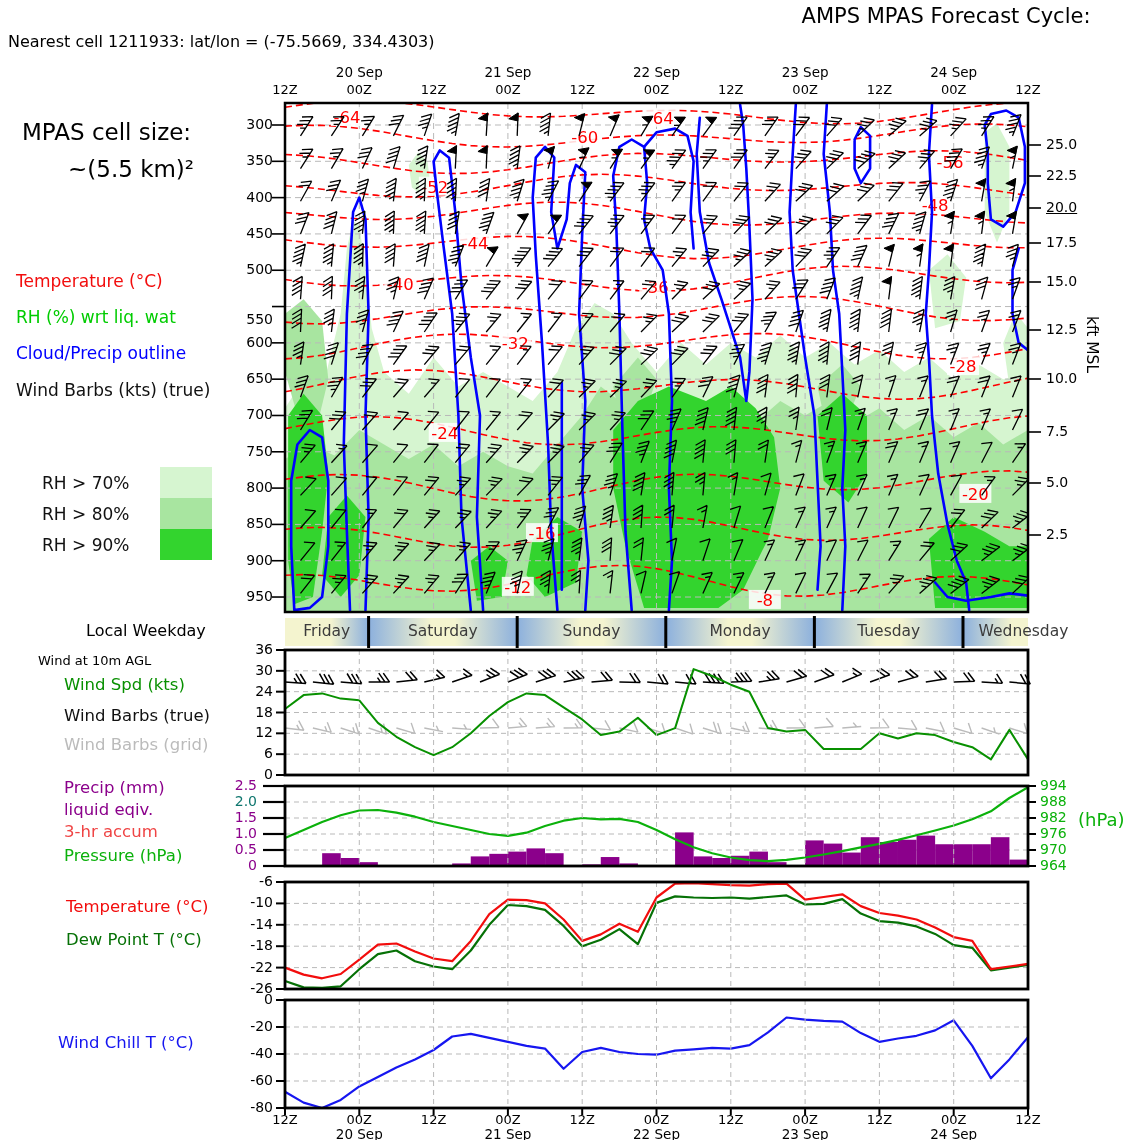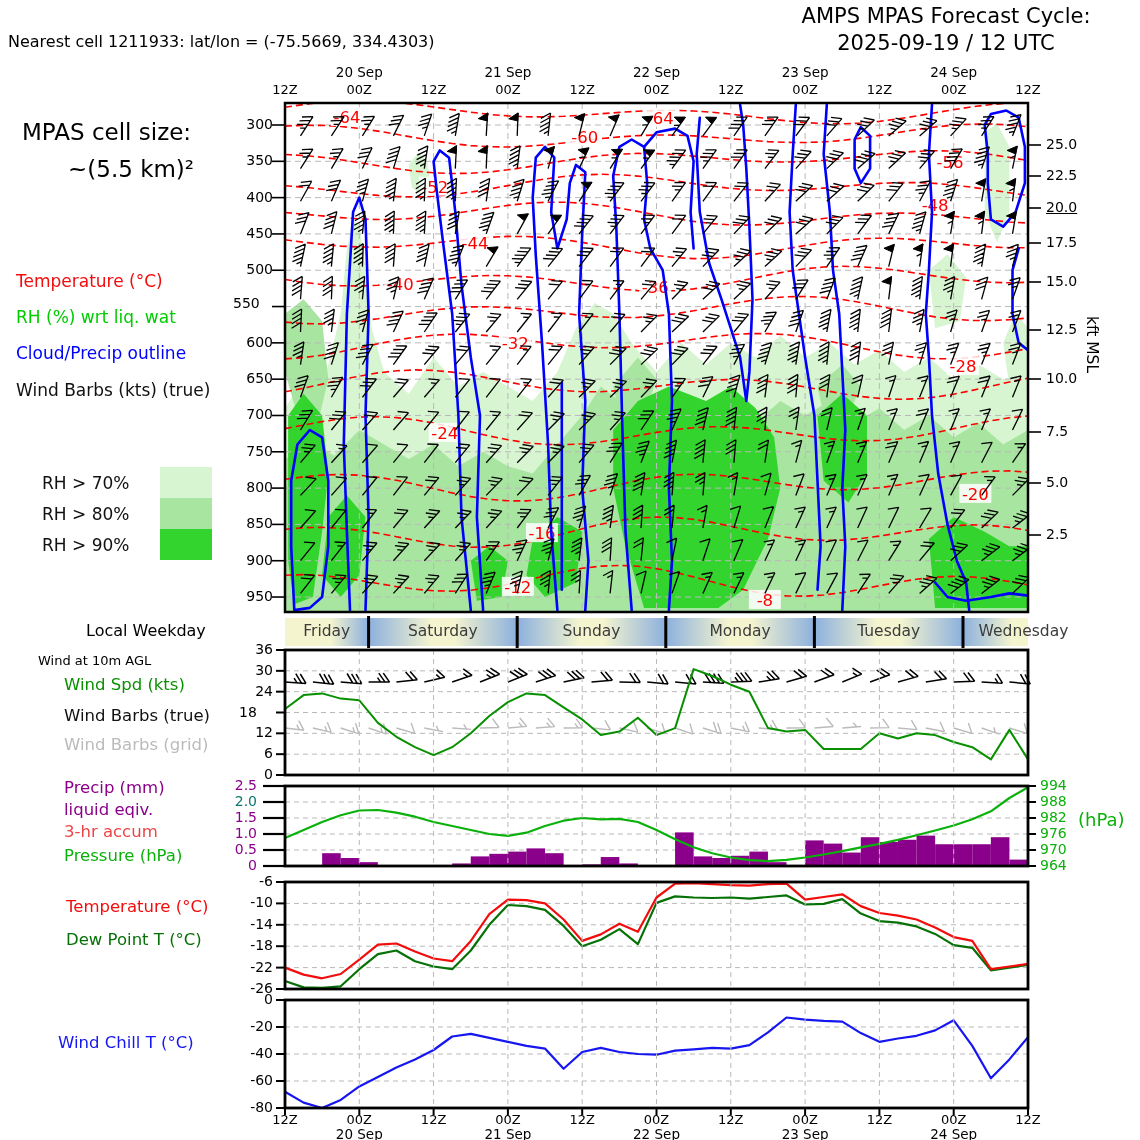--- a/index.html
+++ b/index.html
@@ -791,21 +791,20 @@
       <line x1="656.5" y1="1108" x2="656.5" y2="1115" stroke="#000" stroke-width="2"></line>
       <line x1="730.8" y1="1108" x2="730.8" y2="1115" stroke="#000" stroke-width="2"></line>
       <line x1="805.1" y1="1108" x2="805.1" y2="1115" stroke="#000" stroke-width="2"></line>
       <line x1="879.4" y1="1108" x2="879.4" y2="1115" stroke="#000" stroke-width="2"></line>
       <line x1="953.7" y1="1108" x2="953.7" y2="1115" stroke="#000" stroke-width="2"></line>
       <line x1="1028" y1="1108" x2="1028" y2="1115" stroke="#000" stroke-width="2"></line>
     </svg>
 
   <div class="t hdr2">Nearest cell 1211933: lat/lon = (-75.5669, 334.4303)</div>
   <div class="t hdrR">AMPS MPAS Forecast Cycle:</div>
-  <div class="t hdrR2">2025-09-19 / 12 UTC</div>
 
   <div class="t cell1">MPAS cell size:</div>
   <div class="t cell2">~(5.5 km)²</div>
 
   <div class="t leg leg-temp">Temperature (°C)</div>
   <div class="t leg leg-rh">RH (%) wrt liq. wat</div>
   <div class="t leg leg-cloud">Cloud/Precip outline</div>
   <div class="t leg leg-wind">Wind Barbs (kts) (true)</div>
 
   <div class="t rhlab" style="left:42px;top:474px;">RH &gt; 70%</div>
@@ -831,21 +830,21 @@
   <div class="t p-lab tt">Temperature (°C)</div>
   <div class="t p-lab td">Dew Point T (°C)</div>
   <div class="t p-lab wc">Wind Chill T (°C)</div>
 
   <div class="t kft">kft MSL</div>
 <div class="tick-lab" style="width: 40px; text-align: right; font-size: 14px; left: 233px; top: 116px;">300</div>
     <div class="tick-lab" style="width: 40px; text-align: right; font-size: 14px; left: 233px; top: 152.31px;">350</div>
     <div class="tick-lab" style="width: 40px; text-align: right; font-size: 14px; left: 233px; top: 188.62px;">400</div>
     <div class="tick-lab" style="width: 40px; text-align: right; font-size: 14px; left: 233px; top: 224.93px;">450</div>
     <div class="tick-lab" style="width: 40px; text-align: right; font-size: 14px; left: 233px; top: 261.24px;">500</div>
-    <div class="tick-lab" style="width: 40px; font-size: 14px; left: 233px; top: 295px;">550</div>
+    <div class="tick-lab" style="width: 40px; text-align: right; font-size: 14px; left: 233px; top: 311px;">550</div>
     <div class="tick-lab" style="width: 40px; text-align: right; font-size: 14px; left: 233px; top: 333.86px;">600</div>
     <div class="tick-lab" style="width: 40px; text-align: right; font-size: 14px; left: 233px; top: 370.17px;">650</div>
     <div class="tick-lab" style="width: 40px; text-align: right; font-size: 14px; left: 233px; top: 406.48px;">700</div>
     <div class="tick-lab" style="width: 40px; text-align: right; font-size: 14px; left: 233px; top: 442.79px;">750</div>
     <div class="tick-lab" style="width: 40px; text-align: right; font-size: 14px; left: 233px; top: 479.1px;">800</div>
     <div class="tick-lab" style="width: 40px; text-align: right; font-size: 14px; left: 233px; top: 515.41px;">850</div>
     <div class="tick-lab" style="width: 40px; text-align: right; font-size: 14px; left: 233px; top: 551.72px;">900</div>
     <div class="tick-lab" style="width: 40px; text-align: right; font-size: 14px; left: 233px; top: 588.03px;">950</div>
     <div class="tick-lab" style="font-size: 14px; left: 1046px; top: 136px;">25.0</div>
     <div class="tick-lab" style="font-size: 14px; left: 1046px; top: 167px;">22.5</div>
@@ -875,21 +874,21 @@
     <div class="tick-lab" style="width: 36px; text-align: center; font-size: 13px; left: 1010px; top: 82px;">12Z</div>
     <div class="tick-lab" style="width: 110px; text-align: center; font-size: 15.5px; color: rgb(60, 60, 60); left: 271.794px; top: 622px;">Friday</div>
     <div class="tick-lab" style="width: 110px; text-align: center; font-size: 15.5px; color: rgb(60, 60, 60); left: 387.887px; top: 622px;">Saturday</div>
     <div class="tick-lab" style="width: 110px; text-align: center; font-size: 15.5px; color: rgb(60, 60, 60); left: 536.487px; top: 622px;">Sunday</div>
     <div class="tick-lab" style="width: 110px; text-align: center; font-size: 15.5px; color: rgb(60, 60, 60); left: 685.088px; top: 622px;">Monday</div>
     <div class="tick-lab" style="width: 110px; text-align: center; font-size: 15.5px; color: rgb(60, 60, 60); left: 833.688px; top: 622px;">Tuesday</div>
     <div class="tick-lab" style="width: 110px; text-align: center; font-size: 15.5px; color: rgb(60, 60, 60); left: 968.494px; top: 622px;">Wednesday</div>
     <div class="tick-lab" style="width: 34px; text-align: right; font-size: 14px; left: 239px; top: 641px;">36</div>
     <div class="tick-lab" style="width: 34px; text-align: right; font-size: 14px; left: 239px; top: 661.833px;">30</div>
     <div class="tick-lab" style="width: 34px; text-align: right; font-size: 14px; left: 239px; top: 682.667px;">24</div>
-    <div class="tick-lab" style="width: 34px; text-align: left; font-size: 14px; left: 239px; top: 703.5px;">18</div>
+    <div class="tick-lab" style="width: 34px; text-align: right; font-size: 14px; left: 239px; top: 703.5px;">18</div>
     <div class="tick-lab" style="width: 34px; text-align: right; font-size: 14px; left: 239px; top: 724.333px;">12</div>
     <div class="tick-lab" style="width: 34px; text-align: right; font-size: 14px; left: 239px; top: 745.167px;">6</div>
     <div class="tick-lab" style="width: 34px; text-align: right; font-size: 14px; left: 239px; top: 766px;">0</div>
     <div class="tick-lab" style="width: 34px; text-align: right; font-size: 14px; color: rgb(139, 0, 139); left: 223px; top: 777px;">2.5</div>
     <div class="tick-lab" style="width: 34px; text-align: right; font-size: 14px; color: #0f766e; left: 223px; top: 793px;">2.0</div>
     <div class="tick-lab" style="width: 34px; text-align: right; font-size: 14px; color: rgb(139, 0, 139); left: 223px; top: 809px;">1.5</div>
     <div class="tick-lab" style="width: 34px; text-align: right; font-size: 14px; color: rgb(139, 0, 139); left: 223px; top: 825px;">1.0</div>
     <div class="tick-lab" style="width: 34px; text-align: right; font-size: 14px; color: rgb(139, 0, 139); left: 223px; top: 841px;">0.5</div>
     <div class="tick-lab" style="width: 34px; text-align: right; font-size: 14px; color: rgb(139, 0, 139); left: 223px; top: 857px;">0</div>
     <div class="tick-lab" style="font-size: 14px; color: rgb(11, 177, 11); left: 1040px; top: 777px;">994</div>

